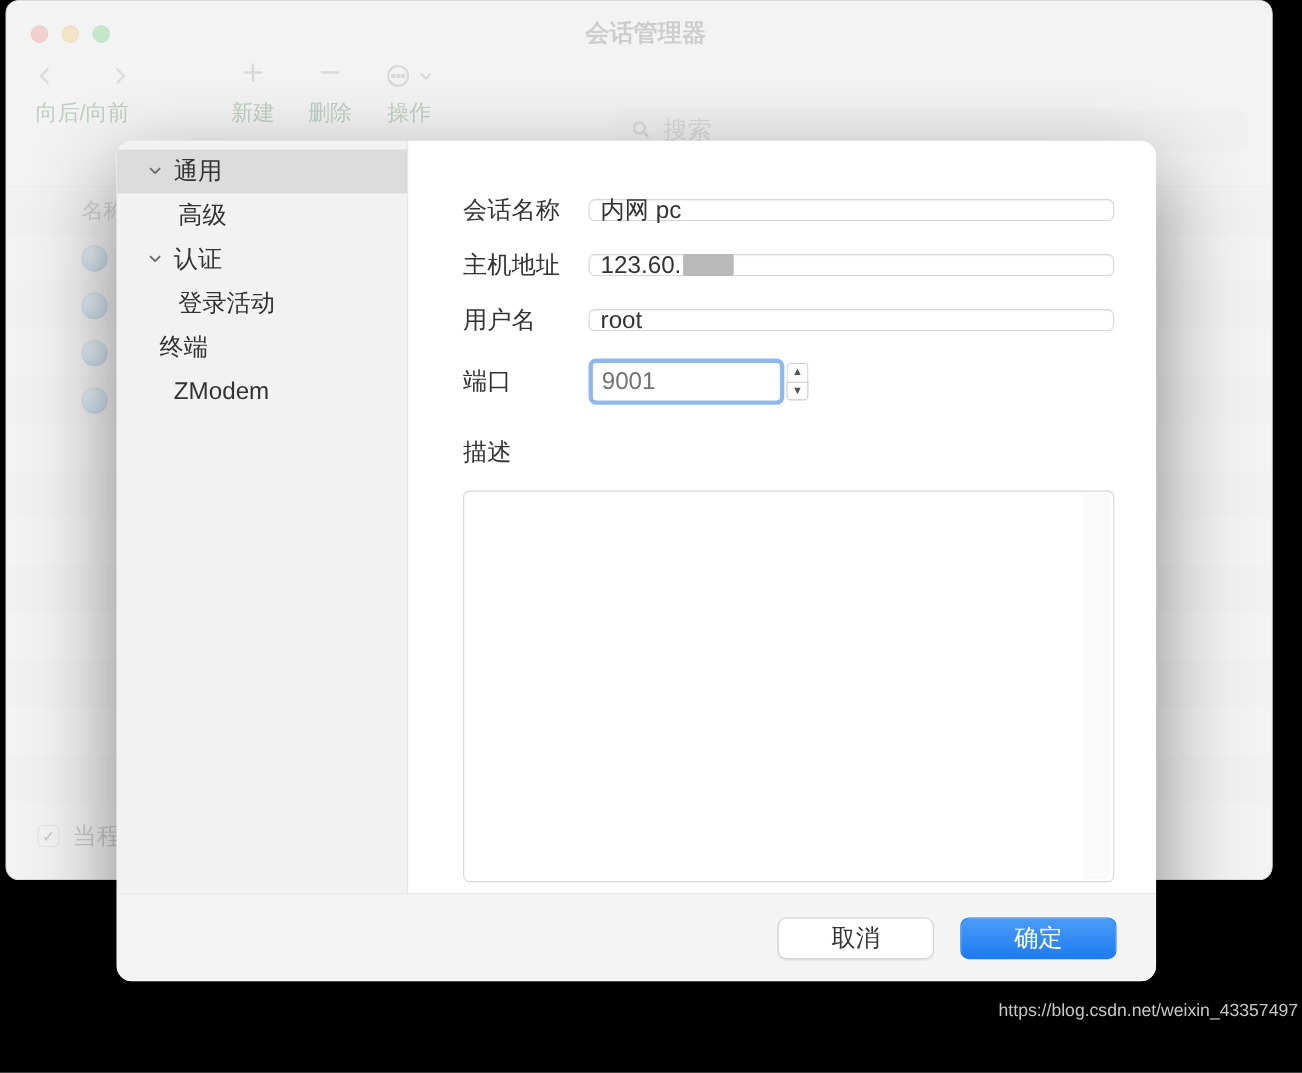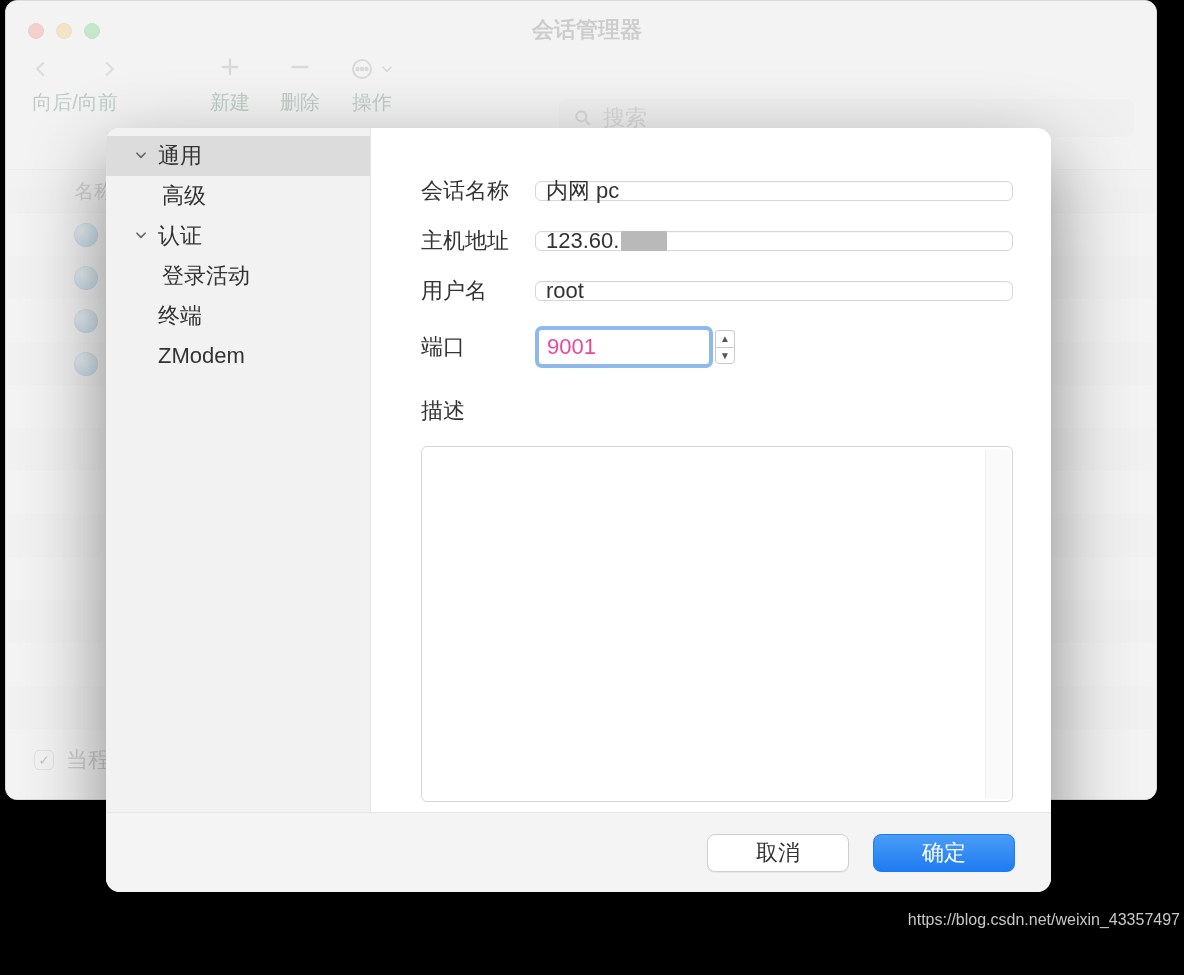--- a/index.html
+++ b/index.html
@@ -82,21 +82,21 @@
   .flabel { width: 94px; font-size: 22px; color: #333; flex-shrink: 0; }
   .finput {
     flex: 1; height: 20px; border: 1px solid #d6d6d6; border-radius: 6px; background: #fff;
     padding: 0 10px; font-size: 22px; color: #333; display: flex; align-items: center;
     box-shadow: 0 1px 1px rgba(0,0,0,0.03) inset;
   }
   .finput .obscure { display:inline-block; width:46px; height:20px; background:#b9b9b9; margin-left:2px; border-radius:2px; }
   .port-wrap { display: flex; align-items: center; }
   .port-input {
     width: 178px; height: 42px; border: 4px solid #8fb9ec; border-radius: 7px;
-    background: #fff; padding: 0 8px; font-size: 22px; color: #ec4899; display:flex; align-items:center;
+    background: #fff; padding: 0 8px; font-size: 22px; color: #737373; display:flex; align-items:center;
   }
   .stepper { width: 20px; height: 34px; margin-left: 2px; display: flex; flex-direction: column; }
   .step { flex:1; border:1px solid #c9c9c9; background: #fefefe; display:flex; align-items:center; justify-content:center; font-size:10px; color:#555;}
   .step:first-child { border-radius: 4px 4px 0 0; border-bottom: none; }
   .step:last-child  { border-radius: 0 0 4px 4px; }
 
   .desc-label { font-size: 22px; color: #333; margin-top: 8px; }
   .desc-area {
     flex: 1; min-height: 300px; border: 1px solid #d6d6d6; border-radius: 6px;
     background: #fff; position: relative;
@@ -255,21 +255,21 @@
           <span class="chev">
               <svg viewBox="0 0 24 24" fill="none" stroke="#6b6b6b" stroke-width="3" stroke-linecap="round" stroke-linejoin="round">
                 <polyline points="5 9 12 16 19 9"></polyline>
               </svg>
             </span>
           <span>认证</span>
         </div>
         <div class="side-item level2">
           <span>登录活动</span>
         </div>
-        <div class="side-item level1" style="padding-left:28px;">
+        <div class="side-item level1" style="padding-left:15px;">
           <span style="width:16px;"></span>
           <span>终端</span>
         </div>
         <div class="side-item level1" style="padding-left:28px;">
           <span style="width:16px;"></span>
           <span>ZModem</span>
         </div>
       </div>
 
       <div class="form">

